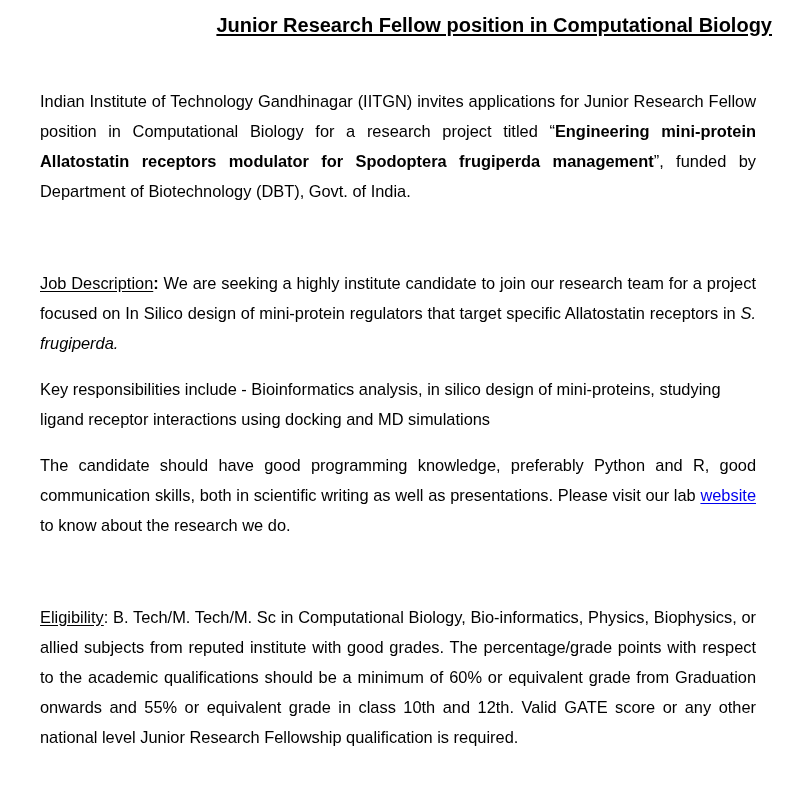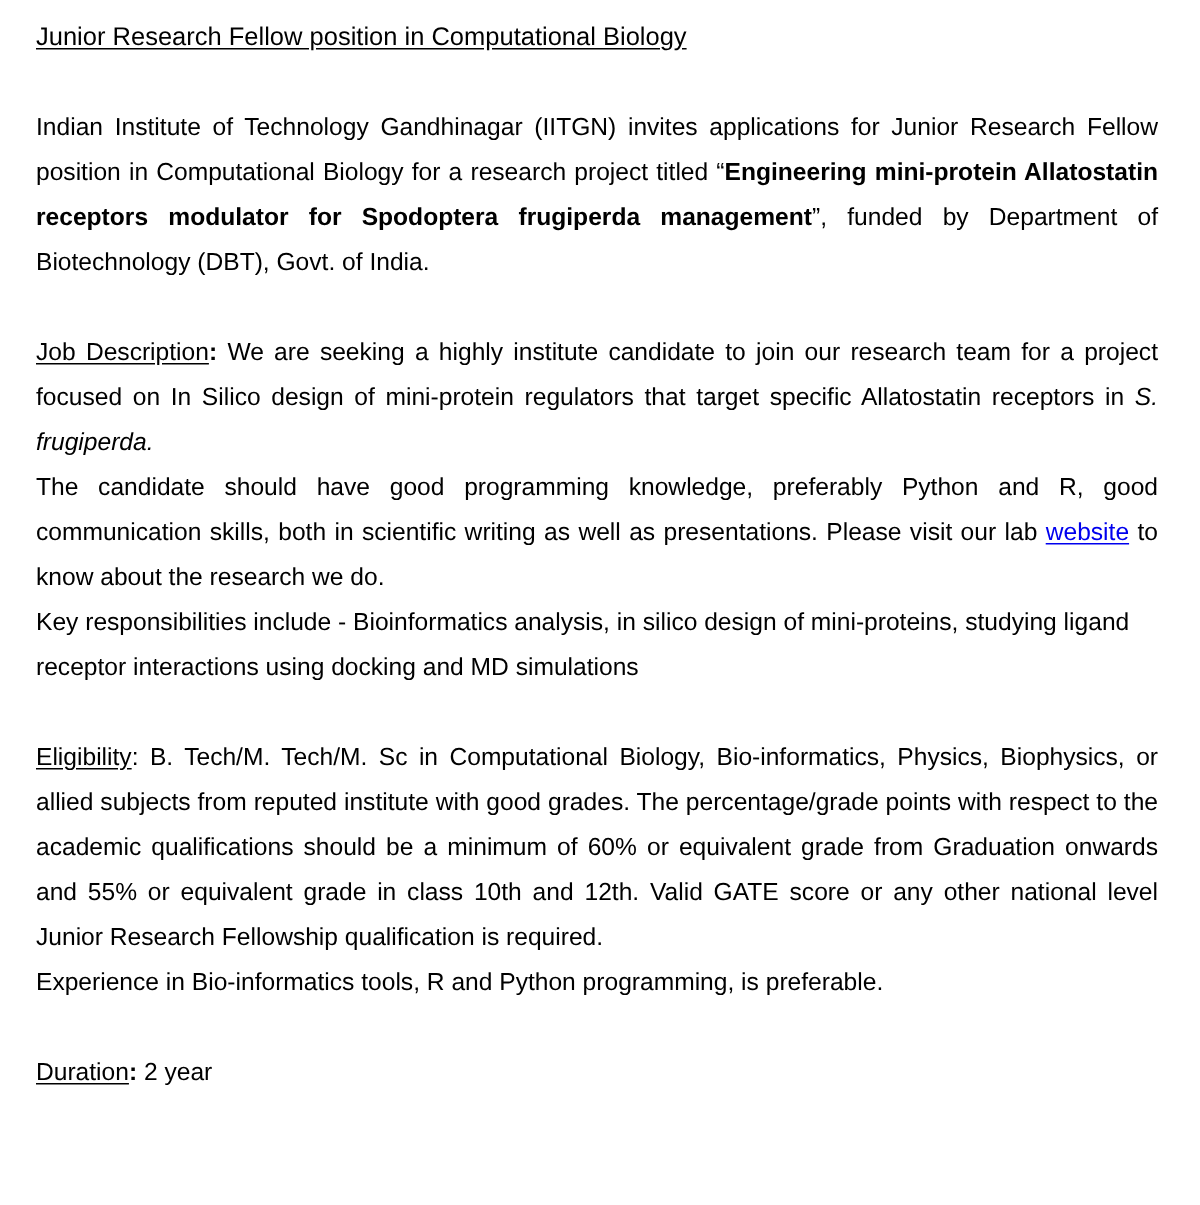--- a/index.html
+++ b/index.html
@@ -17,36 +17,36 @@
   }
   .page {
     position: relative;
     width: 800px;
     height: 803px;
     box-sizing: border-box;
     padding: 10px 28px 0 24px;
     overflow: hidden;
   }
   .doc-title {
-    text-align: left;
-    font-size: 17px;
-    font-weight: normal;
+    text-align: right;
+    font-size: 20px;
+    font-weight: bold;
     line-height: 30px;
     margin: 0;
     padding: 0;
   }
   .doc-title .tw {
     text-decoration: underline;
     text-underline-offset: 2px;
   }
   .spacer {
     height: 30px;
   }
   p.para {
-    margin: 0;
+    margin: 16px;
     padding: 0;
     font-size: 16.4px;
     line-height: 30px;
     text-align: justify;
     text-justify: inter-word;
   }
   p.para.flush {
     text-align: left;
   }
   .b { font-weight: bold; }
@@ -67,29 +67,28 @@
   <h1 class="doc-title"><span class="tw">Junior Research Fellow position in Computational Biology</span></h1>
 
   <div class="spacer"></div>
 
   <p class="para"><span>Indian Institute of Technology Gandhinagar (IITGN) invites applications for Junior Research Fellow position in Computational Biology for a research project titled “</span><span class="b">Engineering mini-protein Allatostatin receptors modulator for Spodoptera frugiperda management</span><span>”, funded by Department of Biotechnology (DBT), Govt. of India.</span></p>
 
   <div class="spacer"></div>
 
   <p class="para"><span class="bu">Job Description</span><span class="b">:</span><span> We are seeking a highly institute candidate to join our research team for a project focused on In Silico design of mini-protein regulators that target specific Allatostatin receptors in </span><span class="i">S. frugiperda.</span></p>
 
+  <p class="para flush"><span>Key responsibilities include - Bioinformatics analysis, in silico design of mini-proteins, studying ligand receptor interactions using docking and MD simulations</span></p>
+
   <p class="para"><span>The candidate should have good programming knowledge, preferably Python and R, good communication skills, both in scientific writing as well as presentations. Please visit our lab </span><a class="weblink" href="#">website</a><span> to know about the research we do.</span></p>
-
-  <p class="para flush"><span>Key responsibilities include - Bioinformatics analysis, in silico design of mini-proteins, studying ligand receptor interactions using docking and MD simulations</span></p>
 
   <div class="spacer"></div>
 
   <p class="para"><span class="bu">Eligibility</span><span>:</span><span> B. Tech/M. Tech/M. Sc in Computational Biology, Bio-informatics, Physics, Biophysics, or allied subjects from reputed institute with good grades. The percentage/grade points with respect to the academic qualifications should be a minimum of 60% or equivalent grade from Graduation onwards and 55% or equivalent grade in class 10th and 12th. Valid GATE score or any other national level Junior Research Fellowship qualification is required.</span></p>
 
-  <p class="para flush"><span>Experience in Bio-informatics tools, R and Python programming, is preferable.</span></p>
 
   <div class="spacer"></div>
 
   <p class="para flush"><span class="bu">Duration</span><span class="b">:</span><span>  2 year</span></p>
 
   <div class="spacer"></div>
 
 
   <div class="spacer"></div>
 

